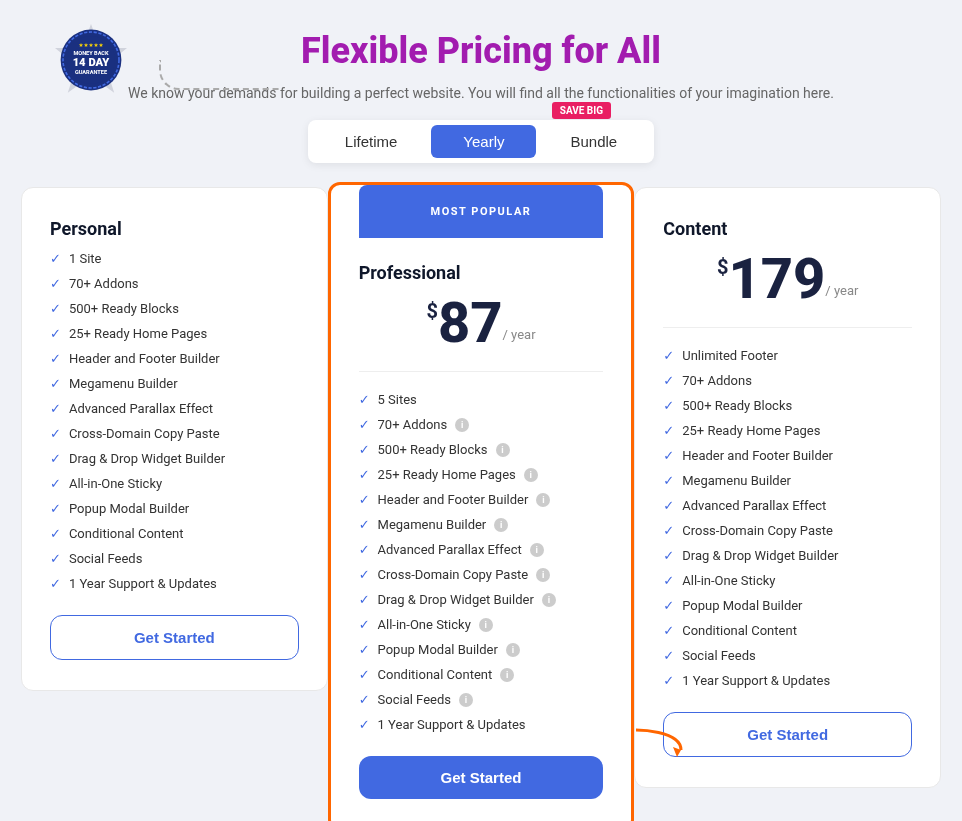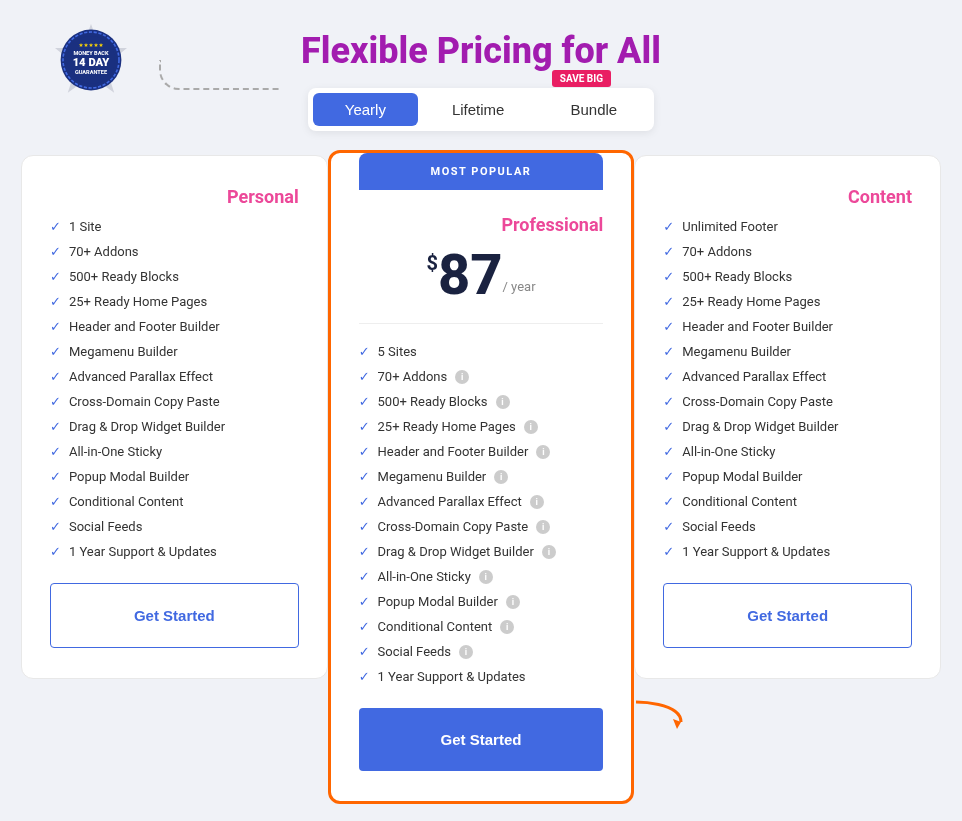--- a/index.html
+++ b/index.html
@@ -100,29 +100,29 @@
     .pricing-card:not(.featured) {
       border: 1px solid #e8e8e8;
     }
     .most-popular-banner {
       background: #4169e1;
       color: white;
       text-align: center;
       font-size: 11px;
       font-weight: 700;
       letter-spacing: 1.5px;
-      padding: 12px;
+      padding: 20px;
       border-radius: 8px 8px 0 0;
       margin-bottom: 24px;
     }
     .plan-name {
-      text-align: right;
+      text-align: left;
       font-size: 18px;
       font-weight: 700;
-      color: #ec4899;
+      color: #0f172a;
       margin-bottom: 12px;
     }
     .price-row {
       text-align: center;
       margin-bottom: 20px;
       padding-bottom: 20px;
       border-bottom: 1px solid #eee;
     }
     .price-symbol {
       font-size: 20px;
@@ -169,22 +169,22 @@
       background: #ccc;
       border-radius: 50%;
       color: white;
       font-size: 9px;
       font-weight: 700;
       cursor: pointer;
       flex-shrink: 0;
     }
     .get-started-btn {
       width: 100%;
-      padding: 23px;
-      border-radius: 4px;
+      padding: 13px;
+      border-radius: 12px;
       font-size: 15px;
       font-weight: 600;
       cursor: pointer;
       border: none;
       transition: all 0.2s;
     }
     .get-started-btn.outline {
       background: white;
       border: 1px solid #4169e1;
       color: #4169e1;
@@ -230,26 +230,27 @@
 
         <text x="50" y="57" text-anchor="middle" fill="white" font-size="14" font-weight="900">14 DAY</text>
 
         <text x="50" y="68" text-anchor="middle" fill="white" font-size="7" font-weight="bold">GUARANTEE</text>
       </svg>
       
       <div class="dashed-line"></div>
     </div>
 
     <h1>Flexible Pricing for All</h1>
+    <p>We know your demands for building a perfect website. You will find all the functionalities of your imagination here.</p>
 
     <div class="toggle-container">
       <span class="save-big-badge">SAVE BIG</span>
       <div class="toggle-wrapper">
+        <button class="toggle-btn">Lifetime</button>
         <button class="toggle-btn active">Yearly</button>
-        <button class="toggle-btn">Lifetime</button>
         <button class="toggle-btn">Bundle</button>
       </div>
     </div>
   </div>
 
   <div class="pricing-grid">
   <div class="pricing-card"><div class="plan-name">Personal</div><ul class="features-list">
           <li>
       <span class="check-icon">✓</span>
       <span>1 Site</span>
@@ -393,21 +394,23 @@
       <span class="check-icon">✓</span>
       <span>1 Year Support &amp; Updates</span>
 
     </li>
         </ul><button class="get-started-btn solid">Get Started</button><div style="position:absolute; bottom:55px; right:-55px; z-index:10;">
       <svg width="55" height="45" viewBox="0 0 55 45">
         <path d="M5 5 C 5 5, 50 5, 50 25" stroke="#ff6600" stroke-width="3" fill="none"></path>
         <polygon points="42,22 50,25 46,32" fill="#ff6600"></polygon>
       </svg>
     </div></div>
-      <div class="pricing-card"><div class="plan-name">Content</div><ul class="features-list">
+      <div class="pricing-card"><div class="plan-name">Content</div><div class="price-row">
+    <span class="price-symbol">$</span><span class="price-amount">179</span><span class="price-period">/ year</span>
+  </div><ul class="features-list">
           <li>
       <span class="check-icon">✓</span>
       <span>Unlimited Footer</span>
 
     </li>
           <li>
       <span class="check-icon">✓</span>
       <span>70+ Addons</span>
 
     </li>

